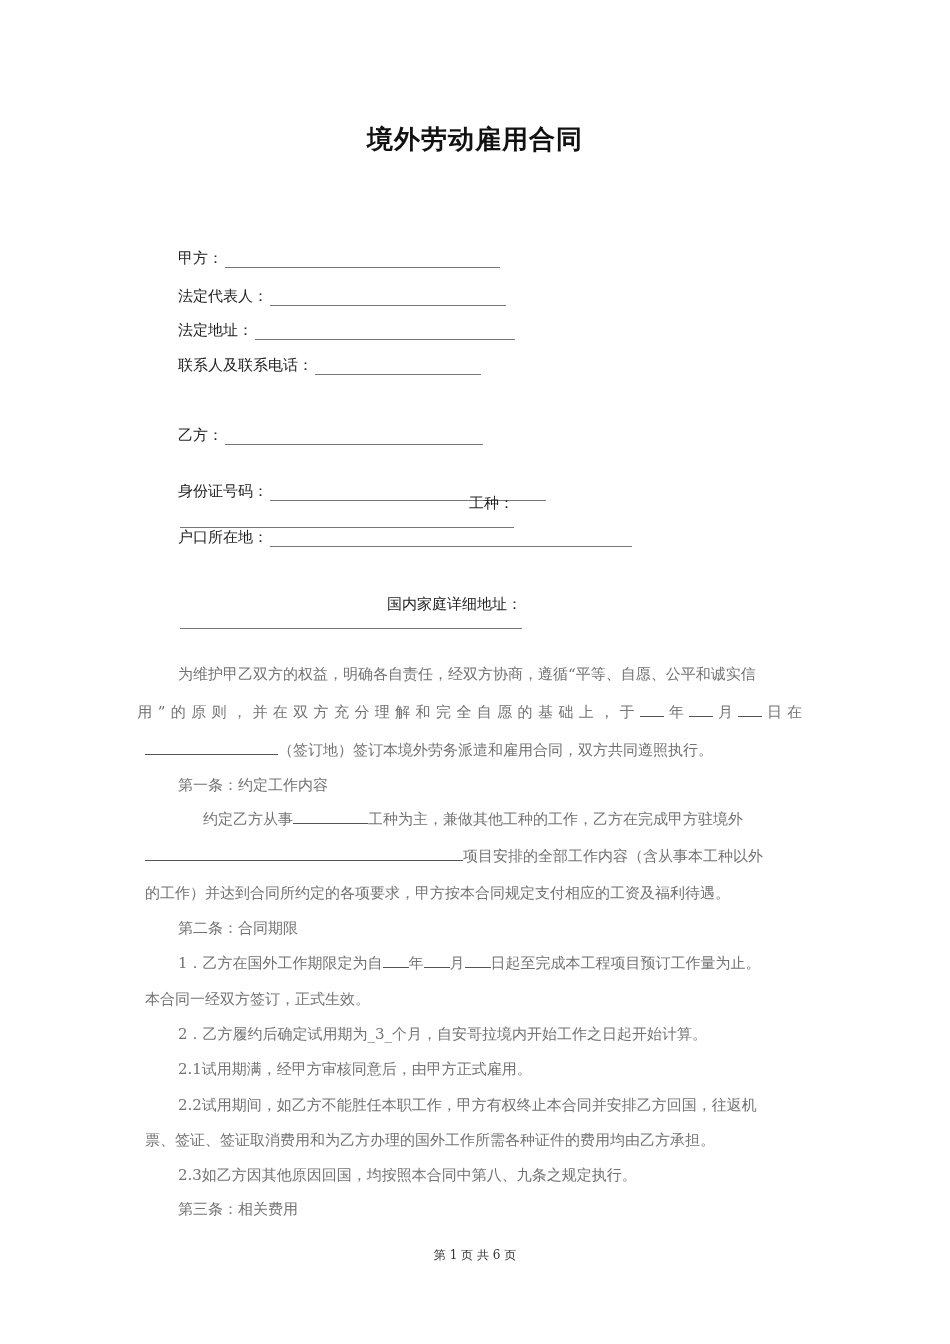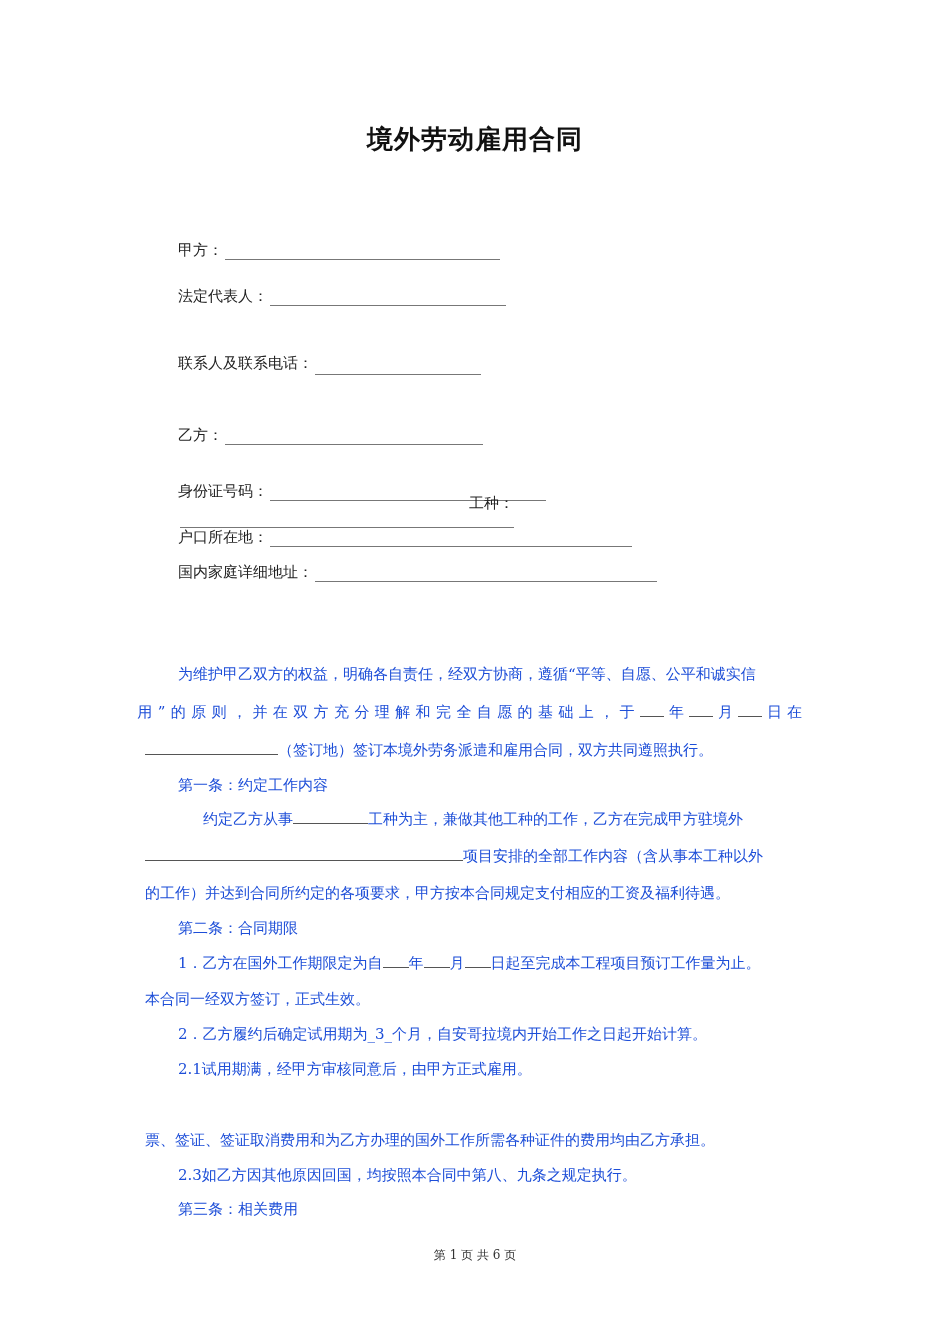--- a/index.html
+++ b/index.html
@@ -48,21 +48,21 @@
       display: inline-block;
       border-bottom: 1px solid #777;
       height: 14px;
       margin-left: 2px;
     }
     .line {
       position: absolute;
       font-size: 15px;
       line-height: 20px;
       white-space: nowrap;
-      color: #1d4ed8;
+      color: #737373;
     }
     .u {
       display: inline-block;
       border-bottom: 1px solid #555;
       height: 14px;
       vertical-align: baseline;
     }
     .footer {
       position: absolute;
       top: 1247px;
@@ -73,50 +73,54 @@
       color: #333;
     }
   </style>
 </head>
 <body>
 
 <div class="page">
 
   <div class="title">境外劳动雇用合同</div>
 
-  <div class="field" style="top:240px;justify-content:center;">
+  <div class="field" style="top:248px;justify-content:center;">
     <span class="label">甲方：</span>
     <span class="blank" style="width:275px;"></span>
   </div>
   <div class="field" style="top:286px;">
     <span class="label">法定代表人：</span>
     <span class="blank" style="width:236px;"></span>
   </div>
-  <div class="field" style="top:355px;font-family:Liberation Mono, monospace;">
+  <div class="field" style="top:320px;">
+    <span class="label">法定地址：</span>
+    <span class="blank" style="width:260px;"></span>
+  </div>
+  <div class="field" style="top:355px;">
     <span class="label">联系人及联系电话：</span>
     <span class="blank" style="width:166px;"></span>
   </div>
 
   <div class="field" style="top:425px;">
     <span class="label">乙方：</span>
     <span class="blank" style="width:258px;"></span>
   </div>
   <div class="field" style="top:459px;margin-top:22px;">
     <span class="label">身份证号码：</span>
     <span class="blank" style="width:276px;"></span>
   </div>
   <div class="field" style="top:493px;flex-direction:column;">
     <span class="label">工种：</span>
     <span class="blank" style="width:334px;"></span>
   </div>
   <div class="field" style="top:527px;">
     <span class="label">户口所在地：</span>
     <span class="blank" style="width:362px;"></span>
   </div>
-  <div class="field" style="top:562px;">
+  <div class="field" style="top:594px;flex-direction:column;">
     <span class="label">国内家庭详细地址：</span>
     <span class="blank" style="width:342px;"></span>
   </div>
 
   <div class="line" style="top:664px; left:178px;">为维护甲乙双方的权益，明确各自责任，经双方协商，遵循“平等、自愿、公平和诚实信</div>
   <div class="line" style="top:702px; left:145px; width:662px; display:flex; justify-content:flex-end;">
     <span style="letter-spacing:5.4px;">用”的原则，并在双方充分理解和完全自愿的基础上，于</span>
     <span>
       <span class="u" style="width:24px;"></span><span style="margin:0 5px;">年</span><span class="u" style="width:24px;"></span><span style="margin:0 5px;">月</span><span class="u" style="width:24px;"></span><span style="margin-left:5px; letter-spacing:5px;">日在</span>
     </span>
@@ -134,20 +138,21 @@
   </div>
   <div class="line" style="top:883px; left:145px;">的工作）并达到合同所约定的各项要求，甲方按本合同规定支付相应的工资及福利待遇。</div>
 
   <div class="line" style="top:918px; left:178px;">第二条：合同期限</div>
   <div class="line" style="top:953px; left:178px;">
     <span>1．乙方在国外工作期限定为自</span><span class="u" style="width:26px;"></span><span>年</span><span class="u" style="width:26px;"></span><span>月</span><span class="u" style="width:26px;"></span><span>日起至完成本工程项目预订工作量为止。</span>
   </div>
   <div class="line" style="top:989px; left:145px;">本合同一经双方签订，正式生效。</div>
   <div class="line" style="top:1024px; left:178px;">2．乙方履约后确定试用期为_3_个月，自安哥拉境内开始工作之日起开始计算。</div>
   <div class="line" style="top:1059px; left:178px;">2.1试用期满，经甲方审核同意后，由甲方正式雇用。</div>
+  <div class="line" style="top:1095px; left:178px;">2.2试用期间，如乙方不能胜任本职工作，甲方有权终止本合同并安排乙方回国，往返机</div>
   <div class="line" style="top:1130px; left:145px;">票、签证、签证取消费用和为乙方办理的国外工作所需各种证件的费用均由乙方承担。</div>
   <div class="line" style="top:1165px; left:178px;">2.3如乙方因其他原因回国，均按照本合同中第八、九条之规定执行。</div>
 
   <div class="line" style="top:1199px; left:178px;">第三条：相关费用</div>
 
   <div class="footer">第 1 页 共 6 页</div>
 
 </div>
 
 </body></html>

